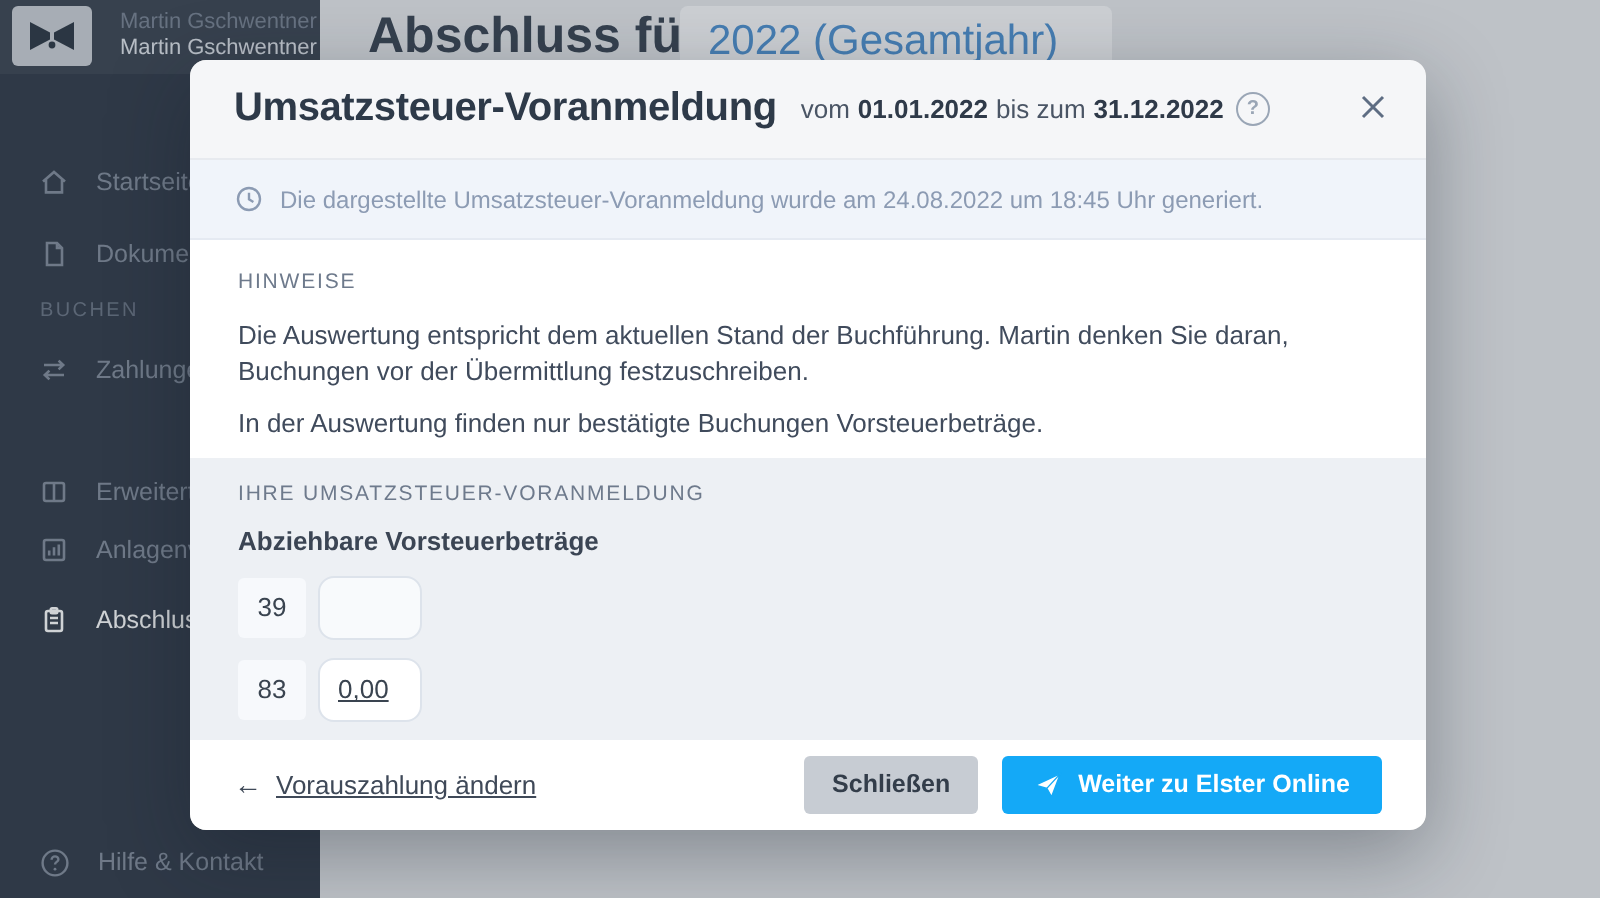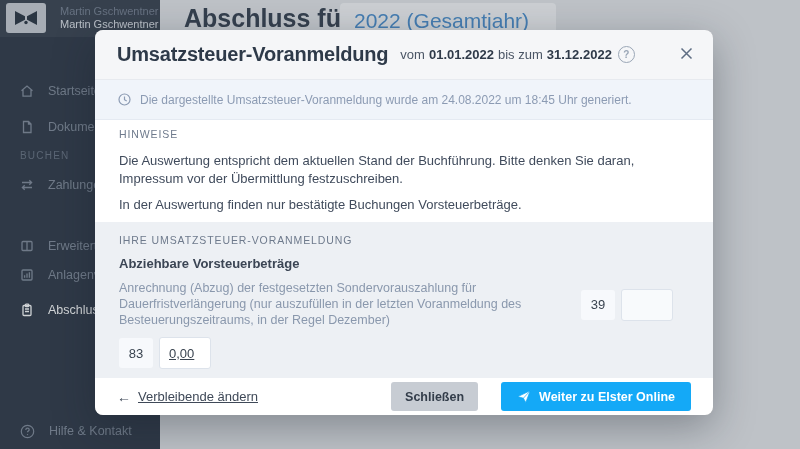--- a/index.html
+++ b/index.html
@@ -34,35 +34,35 @@
   .m-header{height:50px;flex:0 0 50px;background:#f5f6f8;border-bottom:1px solid #e7eaef;
     display:flex;align-items:center;gap:12px;padding:0 22px;box-sizing:border-box;position:relative;}
   .m-title{font-size:20px;font-weight:bold;color:#2e3a49;letter-spacing:-.2px;white-space:nowrap;}
   .m-subtitle{font-size:13px;color:#4a5565;white-space:nowrap;display:flex;align-items:center;gap:4px;}
   .m-subtitle b{color:#2f3a49;}
   .help-circle{display:inline-flex;align-items:center;justify-content:center;width:15px;height:15px;border:1.3px solid #9aa6b6;border-radius:50%;font-size:10px;color:#9aa6b6;font-weight:bold;margin-left:2px;}
   .m-close{position:absolute;right:16px;top:12px;width:22px;height:22px;display:flex;align-items:center;justify-content:center;cursor:pointer;background:none;border:none;padding:0;}
   .m-notice{height:40px;flex:0 0 40px;background:#f0f4fa;border-bottom:1px solid #e5eaf2;
     display:flex;align-items:center;gap:9px;padding:0 23px;box-sizing:border-box;
     font-size:12px;color:#8c9bb3;white-space:nowrap;}
-  .m-white{flex:0 0 102px;background:#fff;padding:8px 24px 0;box-sizing:border-box;}
+  .m-white{flex:0 0 102px;background:#fff;padding:15px 24px 0;box-sizing:border-box;}
   .sec-label{font-size:10.5px;letter-spacing:.9px;color:#6e7a8c;margin-bottom:12px;}
   .m-white p{margin:0 0 8px;font-size:13px;line-height:1.38;color:#404b5c;max-width:558px;}
   .m-gray{flex:0 0 138px;background:#edf0f4;padding:12px 26px 0 24px;box-sizing:border-box;}
   .group-heading{font-size:13px;font-weight:bold;color:#3b4554;margin:0 0 10px;}
   .vat-row{display:flex;align-items:center;margin-bottom:9px;}
   .vat-label{flex:1;font-size:12.5px;line-height:1.26;color:#8a98ad;padding-right:30px;max-width:462px;box-sizing:border-box;}
   .vat-code{flex:0 0 34px;height:30px;background:#f7f9fc;border-radius:3px;display:flex;align-items:center;justify-content:center;font-size:13px;color:#3a4450;margin-right:6px;}
-  .vat-input{flex:0 0 52px;width:52px;height:32px;border:1px solid #dde3eb;border-radius:3px;background:#fff;box-sizing:border-box;font-family:"Liberation Sans",sans-serif;font-size:13px;color:#3a4450;padding:0 0 0 9px;outline:none;text-decoration:underline;}
+  .vat-input{flex:0 0 52px;width:52px;height:32px;border:1px solid #dde3eb;border-radius:8px;background:#fff;box-sizing:border-box;font-family:"Liberation Sans",sans-serif;font-size:13px;color:#3a4450;padding:0 0 0 9px;outline:none;text-decoration:underline;}
   .vat-input.muted{background:#f8fafc;}
   .m-footer{flex:1;background:#fff;display:flex;align-items:center;justify-content:space-between;padding:0 22px;box-sizing:border-box;}
   .settings-link{font-size:13px;color:#3f4958;display:flex;align-items:center;gap:7px;cursor:pointer;text-decoration:none;white-space:nowrap;}
   .settings-link .arrow{font-size:14px;text-decoration:none;color:#3f4958;}
   .settings-link span.txt{text-decoration:underline;}
-  .btn-row{display:flex;align-items:flex-start;gap:23px;}
+  .btn-row{display:flex;align-items:flex-start;gap:12px;}
   .btn{border:none;border-radius:3px;height:29px;font-family:"Liberation Sans",sans-serif;font-size:12.5px;font-weight:bold;cursor:pointer;white-space:nowrap;}
   .btn-secondary{width:87px;background:#c7ccd3;color:#333d4a;}
   .btn-primary{padding:0 16px;background:#14a9f7;color:#fff;display:flex;align-items:center;gap:8px;}
 </style>
 </head>
 <body>
 
 <div class="page">
   <div class="sidebar">
     <div class="userstrip">
@@ -165,44 +165,43 @@
   <div class="m-notice">
     <svg width="13" height="13" viewBox="0 0 13 13" fill="none" stroke="#8c9bb3" stroke-width="1.2">
         <circle cx="6.5" cy="6.5" r="5.5"></circle>
         <path d="M6.5 3.4v3.3l2.2 1.3"></path>
       </svg>
     <span>Die dargestellte Umsatzsteuer-Voranmeldung wurde am 24.08.2022 um 18:45 Uhr generiert.</span>
   </div>
 
   <div class="m-white">
     <div class="sec-label">HINWEISE</div>
-    <p>Die Auswertung entspricht dem aktuellen Stand der Buchführung. Bitte denken Sie daran, Impressum vor der Übermittlung festzuschreiben.</p>
+    <p>Die Auswertung entspricht dem aktuellen Stand der Buchführung. Martin denken Sie daran, Buchungen vor der Übermittlung festzuschreiben.</p>
     <p>In der Auswertung finden nur bestätigte Buchungen Vorsteuerbeträge.</p>
   </div>
 
   <div class="m-gray">
     <div class="sec-label" style="margin-bottom:10px">IHRE UMSATZSTEUER-VORANMELDUNG</div>
     <div class="group-heading">Abziehbare Vorsteuerbeträge</div>
 
     <div class="vat-row">
-      <div class="vat-label">Anrechnung (Abzug) der festgesetzten Sondervorauszahlung für Dauerfristverlängerung (nur auszufüllen in der letzten Voranmeldung des Besteuerungszeitraums, in der Regel Dezember)</div>
       <div class="vat-code">39</div>
       <input class="vat-input muted" type="text" readonly="" value="" style="">
     </div>
 
     <div class="vat-row">
       <div class="vat-code">83</div>
       <input class="vat-input" type="text" readonly="" value="0,00" style="">
     </div>
   </div>
 
   <div class="m-footer">
     <a class="settings-link" href="#">
       <span class="arrow">←</span>
-      <span class="txt">Verbleibende ändern</span>
+      <span class="txt">Vorauszahlung ändern</span>
     </a>
     <div class="btn-row">
       <button class="btn btn-secondary">Schließen</button>
       <button class="btn btn-primary">
         <svg width="14" height="13" viewBox="0 0 14 13">
             <path d="M0.8 6.6 13.2 0.8 8.8 12.4 6.4 8.2 0.8 6.6Z M6.4 8.2 13.2 0.8" fill="#fff" stroke="#14a9f7" stroke-width="0.7"></path>
           </svg>
         <span>Weiter zu Elster Online</span>
       </button>
     </div>

